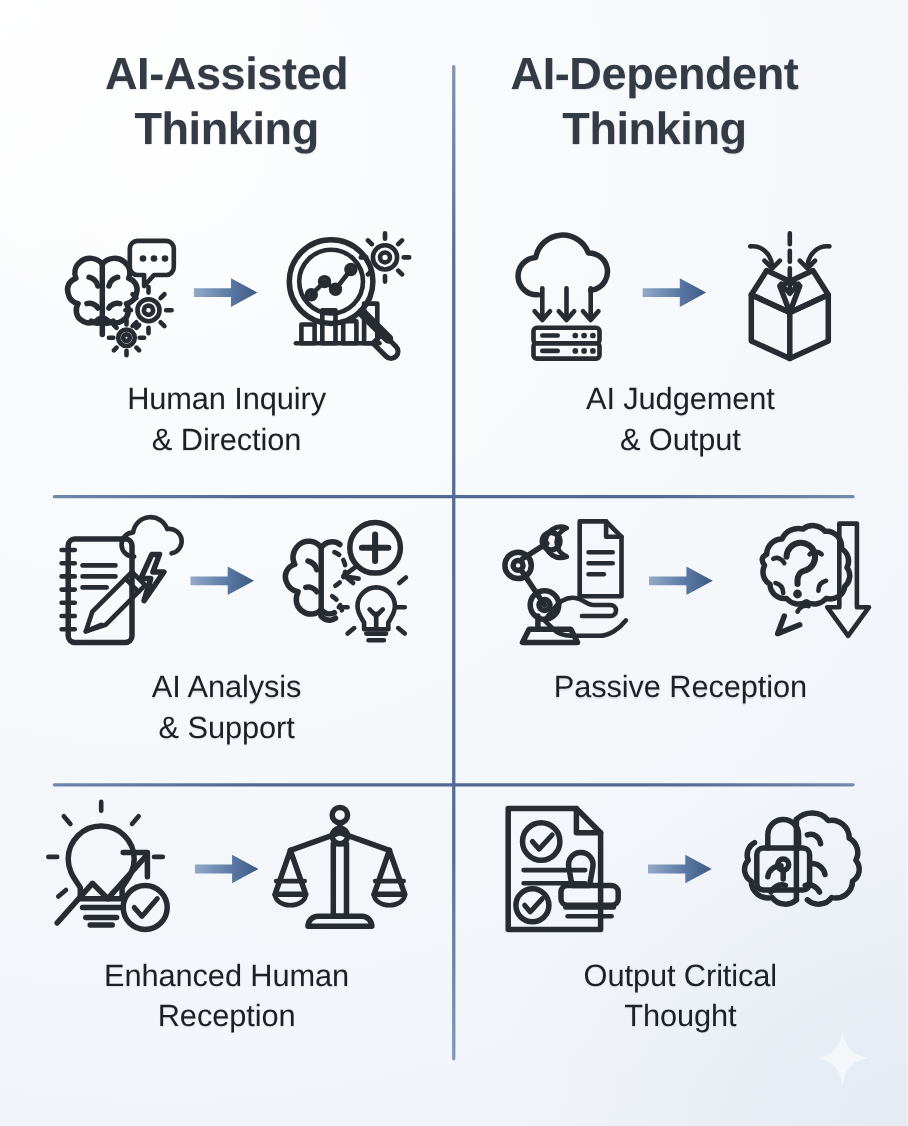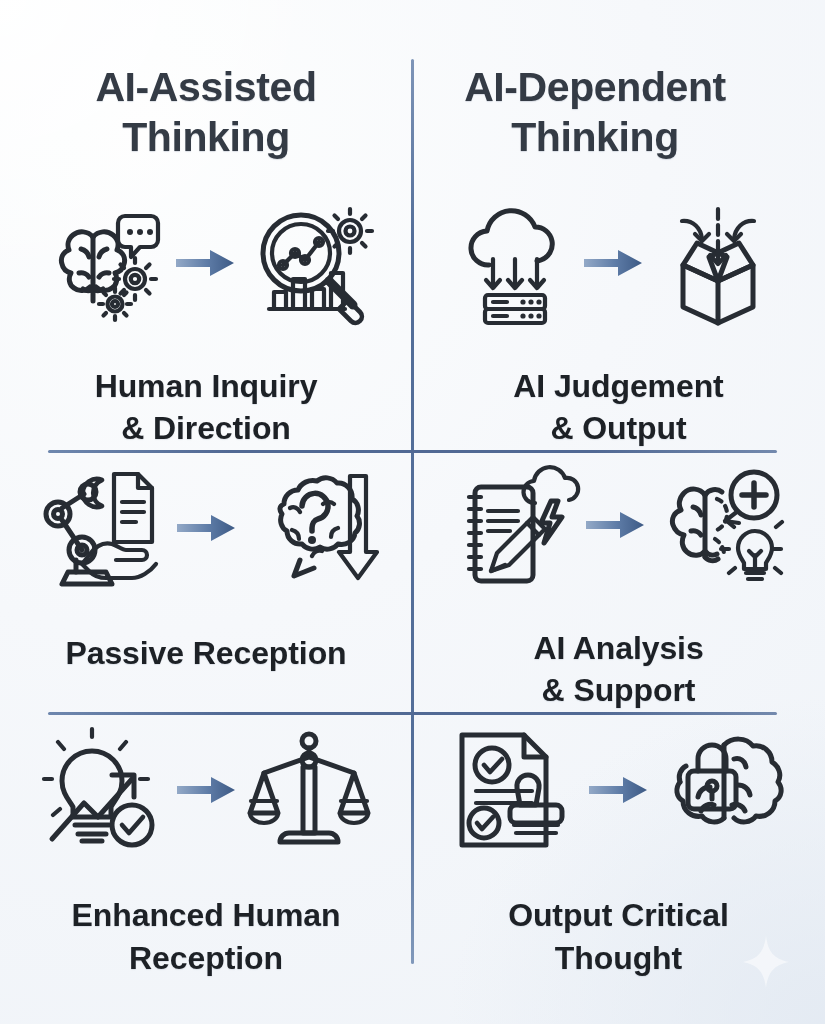--- a/index.html
+++ b/index.html
@@ -48,21 +48,21 @@
     position:absolute;
     left:48px; width:729px; height:3px;
     background:linear-gradient(to right,#6e87ae,#516994 25%,#516994 75%,#7389ad);
     border-radius:2px;
   }
   .h-divider.d1 { top:450px; }
   .h-divider.d2 { top:712px; }
 
   
   .headers {
-    position:absolute; left:0; top:63px; width:825px;
+    position:absolute; left:0; top:43px; width:825px;
     display:flex;
   }
   .header-col { width:412px; display:flex; justify-content:center; }
   .header-col.right { width:366px; }
   .header-title {
     font-size:41px;
     font-weight:700;
     line-height:1.21;
     text-align:center;
     color:#343b45;
@@ -92,26 +92,26 @@
     justify-content:center;
     gap:10px;
     height:128px;
   }
   .icon-box { display:flex; align-items:center; justify-content:center; }
   .icon-box svg { display:block; overflow:visible; }
   .arrow-box { width:66px; display:flex; align-items:center; justify-content:center; }
   .arrow-box svg { display:block; }
 
   .cell-label {
-    margin-top:40px;
-    font-size:32px;
+    margin-top:14px;
+    font-size:28px;
     line-height:1.33;
     text-align:center;
     color:#1d2126;
-    font-weight:700;
+    font-weight:400;
     letter-spacing:-0.1px;
     text-shadow:0 1px 1px rgba(170,180,195,.3);
     max-width:360px;
   }
 
   
   .ic { fill:none; stroke:#272c33; stroke-width:5; stroke-linecap:round; stroke-linejoin:round; }
   .ic-thin { fill:none; stroke:#272c33; stroke-width:4.2; stroke-linecap:round; stroke-linejoin:round; }
   .ic-f { fill:#272c33; stroke:none; }
 </style>
@@ -303,20 +303,88 @@
       <div class="cell-label">
         <span>AI Judgement</span><br>
         <span>&amp; Output</span>
       </div>
     </div>
 
     <div class="cell">
       <div class="icon-row">
 
         <div class="icon-box">
+          <svg width="118" height="120" viewBox="0 0 118 120">
+            <g class="ic">
+              <rect x="20" y="22" width="58" height="94" rx="6"></rect>
+            </g>
+            <g class="ic-thin">
+              <path d="M14 32h12M14 44h12M14 56h12M14 68h12M14 80h12M14 92h12M14 104h12"></path>
+              <path d="M33 46h30M33 56h30M33 66h22"></path>
+
+              <path d="M36 106l6-18 36-36 12 12-36 36z"></path>
+              <path d="M36 106l14-6M72 58l12 12"></path>
+            </g>
+
+            <g class="ic-thin">
+              <path d="M80 38a11 11 0 0 1-1-22 16 16 0 0 1 31-3 11 11 0 0 1 4 22"></path>
+            </g>
+            <g class="ic">
+              <path d="M96 36 86 58h9l-6 20 18-26h-10l6-16z"></path>
+            </g>
+          </svg>
+        </div>
+
+        <div class="arrow-box">
+          <svg width="60" height="34" viewBox="0 0 60 34">
+            <path d="M0 13h34V4l24 13-24 13v-9H0z" fill="url(#arrGrad)"></path>
+          </svg>
+        </div>
+
+        <div class="icon-box">
+          <svg width="124" height="120" viewBox="0 0 124 120">
+
+            <g class="ic">
+              <path d="M46 30c-5-7-15-8-21-2-5 5-6 12-3 17-7 2-10 9-8 15 2 6 6 9 11 10-3 6-2 13 3 17 6 5 14 4 18-1 3 4 8 5 12 3"></path>
+              <path d="M46 30v62"></path>
+              <path d="M46 30c4-6 12-7 17-3"></path>
+              <path d="M46 92c3 4 9 5 13 2"></path>
+              <path d="M34 42c4 1 7 4 8 8M32 66c4-1 8 1 10 4"></path>
+            </g>
+            <g class="ic-thin" stroke-dasharray="5 6">
+              <path d="M58 34c6 2 10 8 10 15s-4 13-10 16"></path>
+              <path d="M56 74c5 3 8 8 9 14"></path>
+            </g>
+
+            <g class="ic">
+              <circle cx="95" cy="30" r="23"></circle>
+              <path d="M95 18v24M83 30h24" stroke-width="5.5"></path>
+              <path d="M79 46 66 56l14 2" stroke-width="4.2"></path>
+            </g>
+
+            <g class="ic-thin">
+              <path d="M96 66a17 17 0 0 0-17 17c0 7 4 11 6 15v6h22v-6c2-4 6-8 6-15a17 17 0 0 0-17-17z"></path>
+              <path d="M87 108h18M89 114h14"></path>
+              <path d="M96 90v14M90 86l6 6 6-6"></path>
+              <path d="M75 62l-6-5M117 62l6-5M70 84h-8M122 84h-8M76 103l-6 5M116 103l6 5"></path>
+            </g>
+          </svg>
+        </div>
+
+      </div>
+      <div class="cell-label">
+        <span>AI Analysis</span><br>
+        <span>&amp; Support</span>
+      </div>
+    </div>
+
+    <div class="cell">
+      <div class="icon-row">
+
+        <div class="icon-box">
           <svg width="124" height="120" viewBox="0 0 124 120">
 
             <g class="ic">
               <path d="M22 116h50l-6-12H28z"></path>
               <path d="M36 104V92"></path>
               <circle cx="42" cy="82" r="13"></circle>
               <circle cx="42" cy="82" r="5"></circle>
               <path d="M42 82 22 52"></path>
               <circle cx="18" cy="46" r="12"></circle>
               <circle cx="18" cy="46" r="4.5"></circle>
@@ -370,88 +438,20 @@
       </div>
       <div class="cell-label">
         <span>Passive Reception</span><span></span>
       </div>
     </div>
 
     <div class="cell">
       <div class="icon-row">
 
         <div class="icon-box">
-          <svg width="118" height="120" viewBox="0 0 118 120">
-            <g class="ic">
-              <rect x="20" y="22" width="58" height="94" rx="6"></rect>
-            </g>
-            <g class="ic-thin">
-              <path d="M14 32h12M14 44h12M14 56h12M14 68h12M14 80h12M14 92h12M14 104h12"></path>
-              <path d="M33 46h30M33 56h30M33 66h22"></path>
-
-              <path d="M36 106l6-18 36-36 12 12-36 36z"></path>
-              <path d="M36 106l14-6M72 58l12 12"></path>
-            </g>
-
-            <g class="ic-thin">
-              <path d="M80 38a11 11 0 0 1-1-22 16 16 0 0 1 31-3 11 11 0 0 1 4 22"></path>
-            </g>
-            <g class="ic">
-              <path d="M96 36 86 58h9l-6 20 18-26h-10l6-16z"></path>
-            </g>
-          </svg>
-        </div>
-
-        <div class="arrow-box">
-          <svg width="60" height="34" viewBox="0 0 60 34">
-            <path d="M0 13h34V4l24 13-24 13v-9H0z" fill="url(#arrGrad)"></path>
-          </svg>
-        </div>
-
-        <div class="icon-box">
-          <svg width="124" height="120" viewBox="0 0 124 120">
-
-            <g class="ic">
-              <path d="M46 30c-5-7-15-8-21-2-5 5-6 12-3 17-7 2-10 9-8 15 2 6 6 9 11 10-3 6-2 13 3 17 6 5 14 4 18-1 3 4 8 5 12 3"></path>
-              <path d="M46 30v62"></path>
-              <path d="M46 30c4-6 12-7 17-3"></path>
-              <path d="M46 92c3 4 9 5 13 2"></path>
-              <path d="M34 42c4 1 7 4 8 8M32 66c4-1 8 1 10 4"></path>
-            </g>
-            <g class="ic-thin" stroke-dasharray="5 6">
-              <path d="M58 34c6 2 10 8 10 15s-4 13-10 16"></path>
-              <path d="M56 74c5 3 8 8 9 14"></path>
-            </g>
-
-            <g class="ic">
-              <circle cx="95" cy="30" r="23"></circle>
-              <path d="M95 18v24M83 30h24" stroke-width="5.5"></path>
-              <path d="M79 46 66 56l14 2" stroke-width="4.2"></path>
-            </g>
-
-            <g class="ic-thin">
-              <path d="M96 66a17 17 0 0 0-17 17c0 7 4 11 6 15v6h22v-6c2-4 6-8 6-15a17 17 0 0 0-17-17z"></path>
-              <path d="M87 108h18M89 114h14"></path>
-              <path d="M96 90v14M90 86l6 6 6-6"></path>
-              <path d="M75 62l-6-5M117 62l6-5M70 84h-8M122 84h-8M76 103l-6 5M116 103l6 5"></path>
-            </g>
-          </svg>
-        </div>
-
-      </div>
-      <div class="cell-label">
-        <span>AI Analysis</span><br>
-        <span>&amp; Support</span>
-      </div>
-    </div>
-
-    <div class="cell">
-      <div class="icon-row">
-
-        <div class="icon-box">
           <svg width="120" height="122" viewBox="0 0 120 122">
 
             <g class="ic">
               <path d="M48 22a30 30 0 0 0-30 30c0 12 7 19 11 26v10h38V78c4-7 11-14 11-26a30 30 0 0 0-30-30z"></path>
               <path d="M31 96h34M34 105h28M38 112h20"></path>
             </g>
 
             <g class="ic-thin">
               <path d="M48 8V0M20 20 14 13M76 20l6-7M8 50H0M96 50h8M16 80l-7 6"></path>
             </g>

